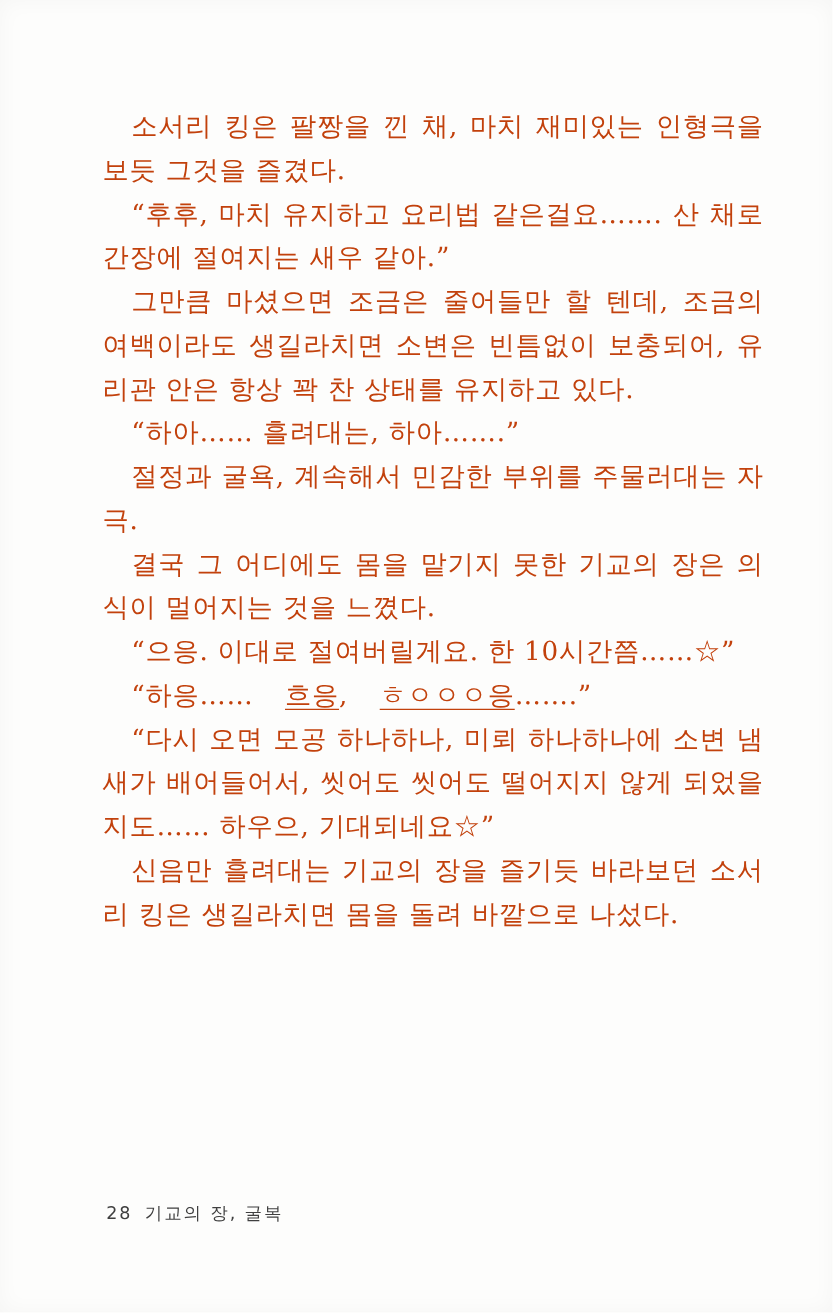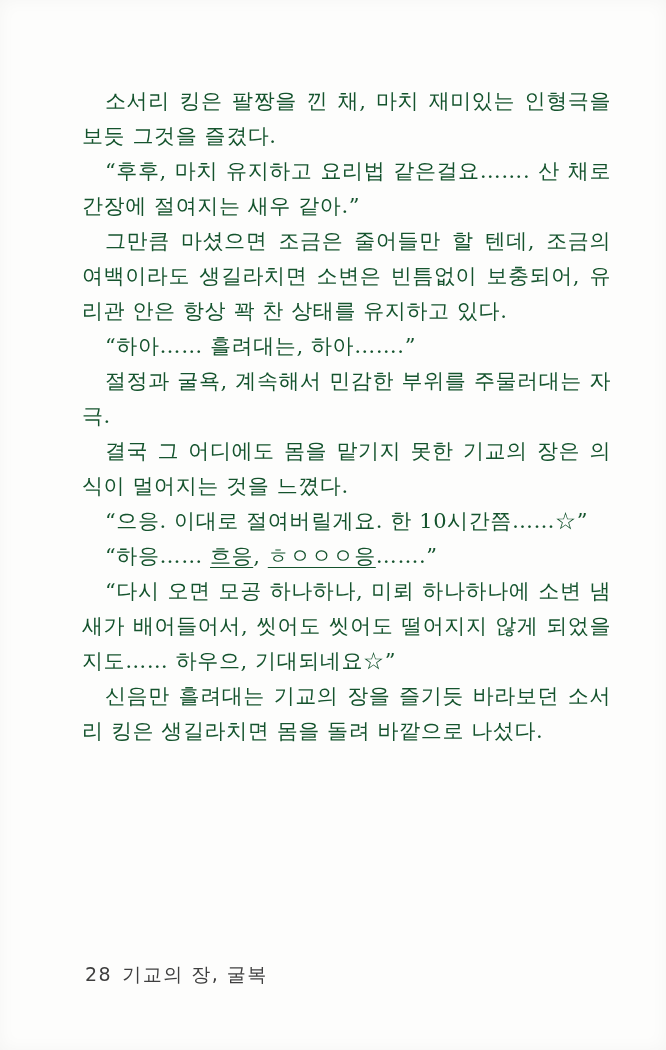--- a/index.html
+++ b/index.html
@@ -17,40 +17,41 @@
     overflow: hidden;
   }
   .text-block {
     position: absolute;
     left: 82px;
     top: 84px;
     width: 529px;
     font-family: "DejaVu Serif", "Liberation Serif", serif;
     font-size: 21px;
     line-height: 35px;
-    color: #14532d;
+    color: #c2410c;
     text-align: justify;
     word-break: break-all;
     letter-spacing: 0.6px;
   }
   .para {
     margin: 0;
     text-indent: 23px;
   }
   .underline {
     text-decoration: underline;
     text-underline-offset: 4px;
     text-decoration-thickness: 1px;
+    margin-left: 18px;
   }
   .footer {
     position: absolute;
     left: 85px;
     top: 962px;
     font-family: "DejaVu Sans", "Liberation Sans", sans-serif;
-    font-size: 19px;
+    font-size: 14px;
     color: #3f3f3f;
     letter-spacing: 1.5px;
     white-space: nowrap;
   }
   .footer .page-number {
     margin-right: 10px;
   }
 </style>
 </head>
 <body>

